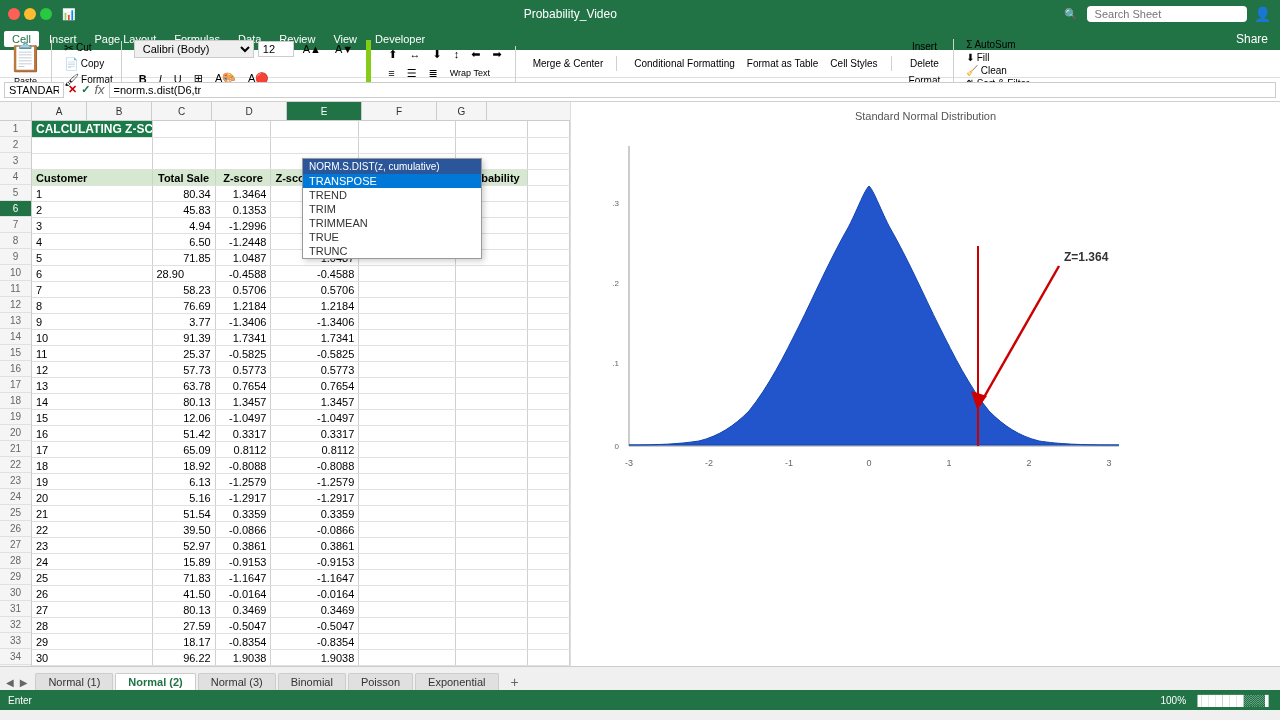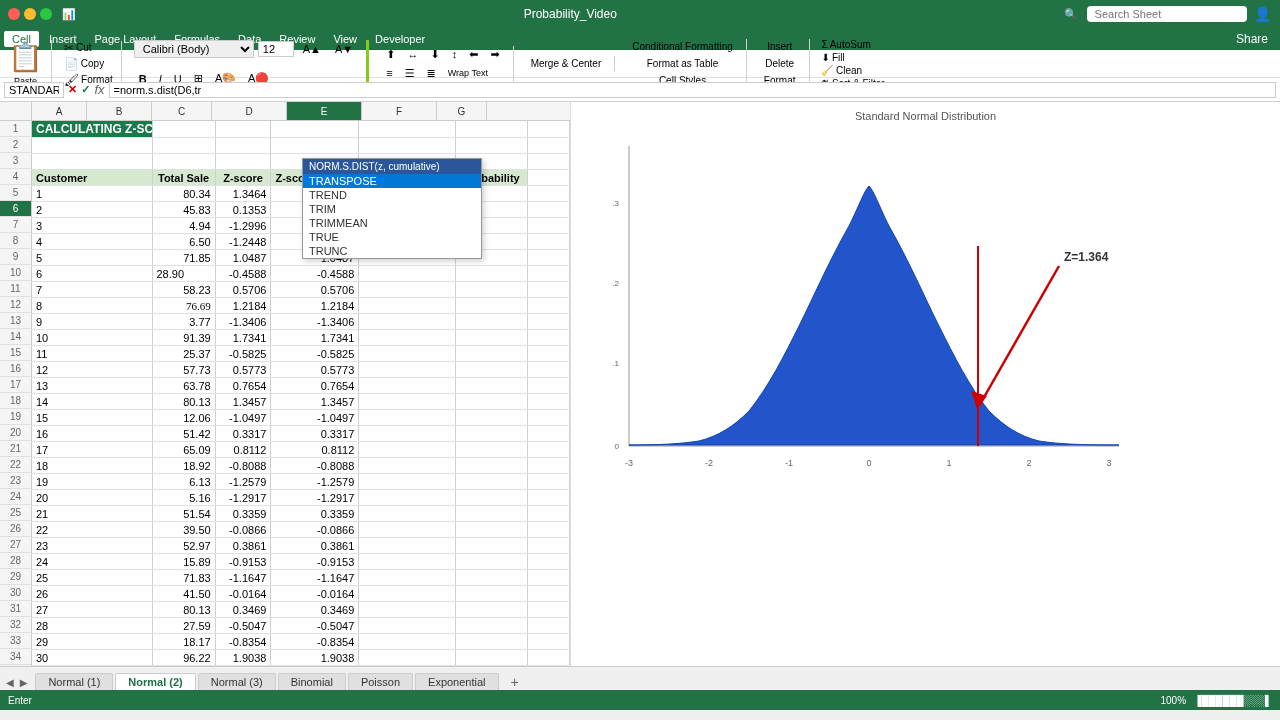--- a/index.html
+++ b/index.html
@@ -222,21 +222,21 @@
     <div style="display:flex;align-items:center;gap:2px;cursor:pointer;">
       <span>📄</span>
         <span style="font-size:10px;">Copy</span>
     </div>
     <div style="display:flex;align-items:center;gap:2px;cursor:pointer;">
       <span>🖌</span>
         <span style="font-size:10px;">Format</span>
     </div>
   </div>
 
-  <div style="display:flex;flex-direction:column;gap:12px;border-right:3px solid #84cc16;padding:0 8px;">
+  <div style="display:flex;flex-direction:column;gap:12px;border-right:5px solid #84cc16;padding:0 8px;">
     <div style="display:flex;gap:4px;align-items:center;">
       <select class="font-select">
         <option>Calibri (Body)</option>
       </select>
       <input type="text" class="font-size-input" value="12" style="">
       <button class="format-btn">A▲</button>
       <button class="format-btn">A▼</button>
     </div>
     <div style="display:flex;gap:2px;align-items:center;">
       <button class="format-btn" style="font-weight:bold;">B</button>
@@ -263,21 +263,21 @@
       <button class="format-btn">≣</button>
       <button class="format-btn" style="font-size:9px;">Wrap Text</button>
     </div>
   </div>
 
   <div style="display:flex;flex-direction:column;gap:2px;border-right:1px solid #d0d0d0;padding:0 8px;">
     <button class="format-btn" style="font-size:10px;">Merge &amp; Center</button>
   </div>
 
 
-  <div style="display:flex;flex-direction:column;align-items:center;gap:2px;border-right:1px solid #d0d0d0;padding:0 8px;">
+  <div style="display:flex;flex-direction:row;align-items:center;gap:2px;border-right:1px solid #d0d0d0;padding:0 8px;">
     <button class="format-btn" style="font-size:10px;">Conditional Formatting</button>
     <button class="format-btn" style="font-size:10px;">Format as Table</button>
     <button class="format-btn" style="font-size:10px;">Cell Styles</button>
   </div>
 
   <div style="display:flex;flex-direction:column;align-items:center;gap:2px;border-right:1px solid #d0d0d0;padding:0 8px;">
     <button class="format-btn" style="font-size:10px;">Insert</button>
     <button class="format-btn" style="font-size:10px;">Delete</button>
     <button class="format-btn" style="font-size:10px;">Format</button>
   </div>
@@ -466,21 +466,21 @@
                     <td style="width:55px;">7</td>
                     <td style="width:65px;text-align:right;">58.23</td>
                     <td style="width:60px;text-align:right;">0.5706</td>
                     <td style="width:75px;text-align:right;">0.5706</td>
                     <td style="width:75px;text-align:right;"></td>
                     <td style="width:75px;text-align:right;"></td>
                     <td style="width:50px;"></td>
                   </tr>
                   <tr>
                     <td style="width:55px;">8</td>
-                    <td style="width:65px;text-align:right;font-family:Liberation Serif, serif;">76.69</td>
+                    <td style="width:65px;text-align:right;">76.69</td>
                     <td style="width:60px;text-align:right;">1.2184</td>
                     <td style="width:75px;text-align:right;">1.2184</td>
                     <td style="width:75px;text-align:right;"></td>
                     <td style="width:75px;text-align:right;"></td>
                     <td style="width:50px;"></td>
                   </tr>
                   <tr>
                     <td style="width:55px;">9</td>
                     <td style="width:65px;text-align:right;">3.77</td>
                     <td style="width:60px;text-align:right;">-1.3406</td>

